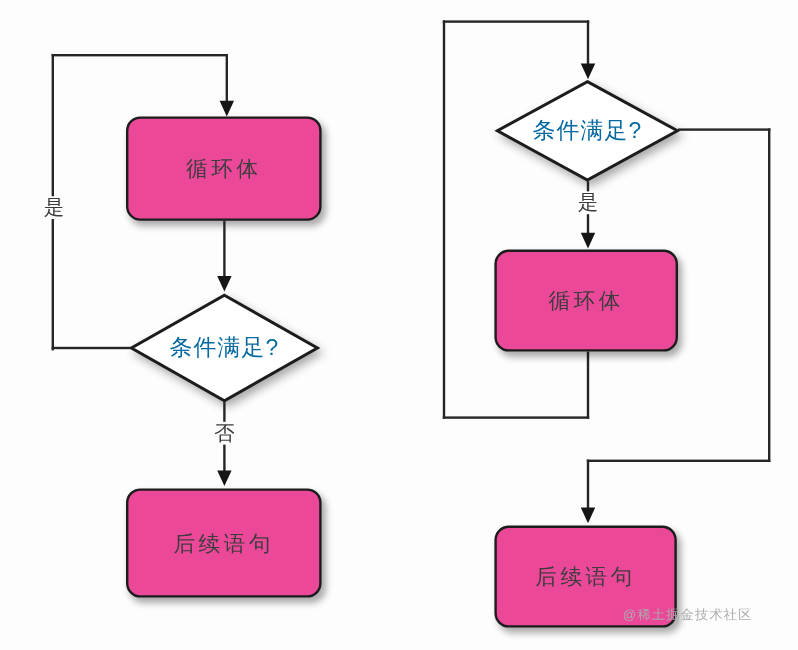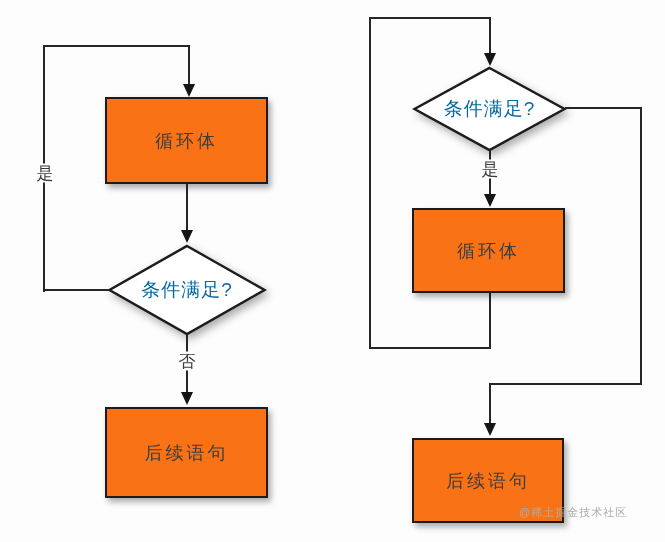--- a/index.html
+++ b/index.html
@@ -15,23 +15,23 @@
 
   .arrow-down {
     position: absolute; width: 0; height: 0;
     border-left: 6px solid transparent;
     border-right: 6px solid transparent;
     border-top: 13px solid #151515;
   }
 
   .node {
     position: absolute;
-    background: #f97316;
+    background: #ec4899;
     border: 2.5px solid #1c1c1c;
-    border-radius: 0;
+    border-radius: 12px;
     box-shadow: 3px 4px 6px rgba(0,0,0,0.33);
     display: flex; align-items: center; justify-content: center;
     box-sizing: border-box;
     font-size: 18px; color: #3d3d3d; letter-spacing: 3px;
   }
 
   .diamond-wrap {
     position: absolute;
     display: flex; align-items: center; justify-content: center;
   }

